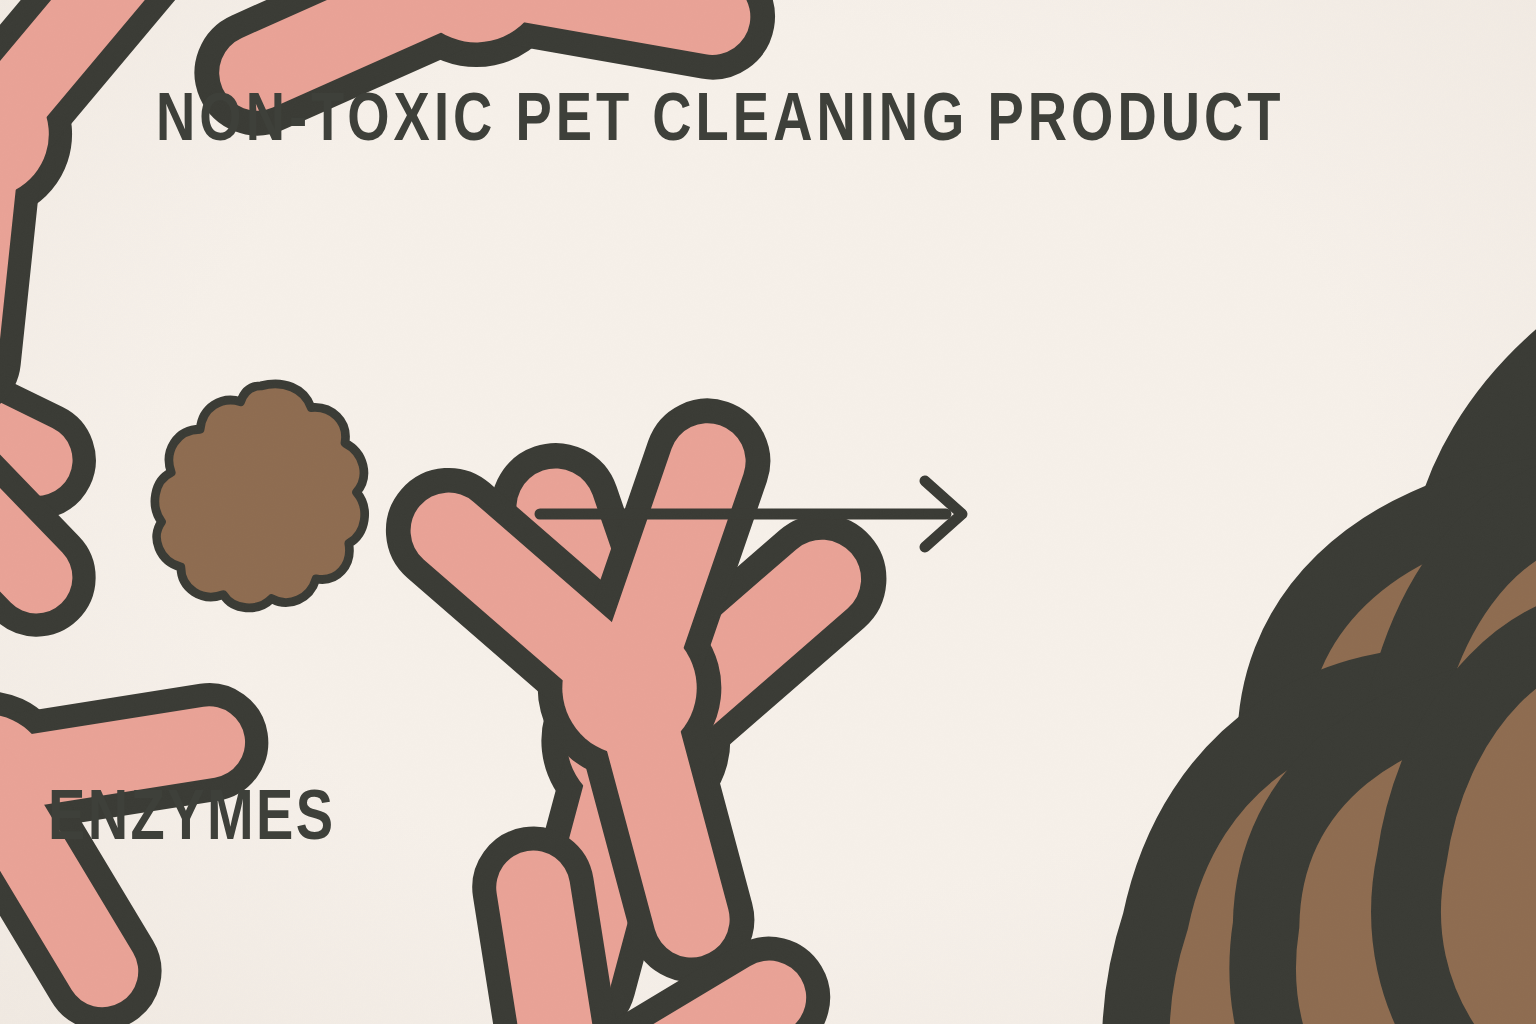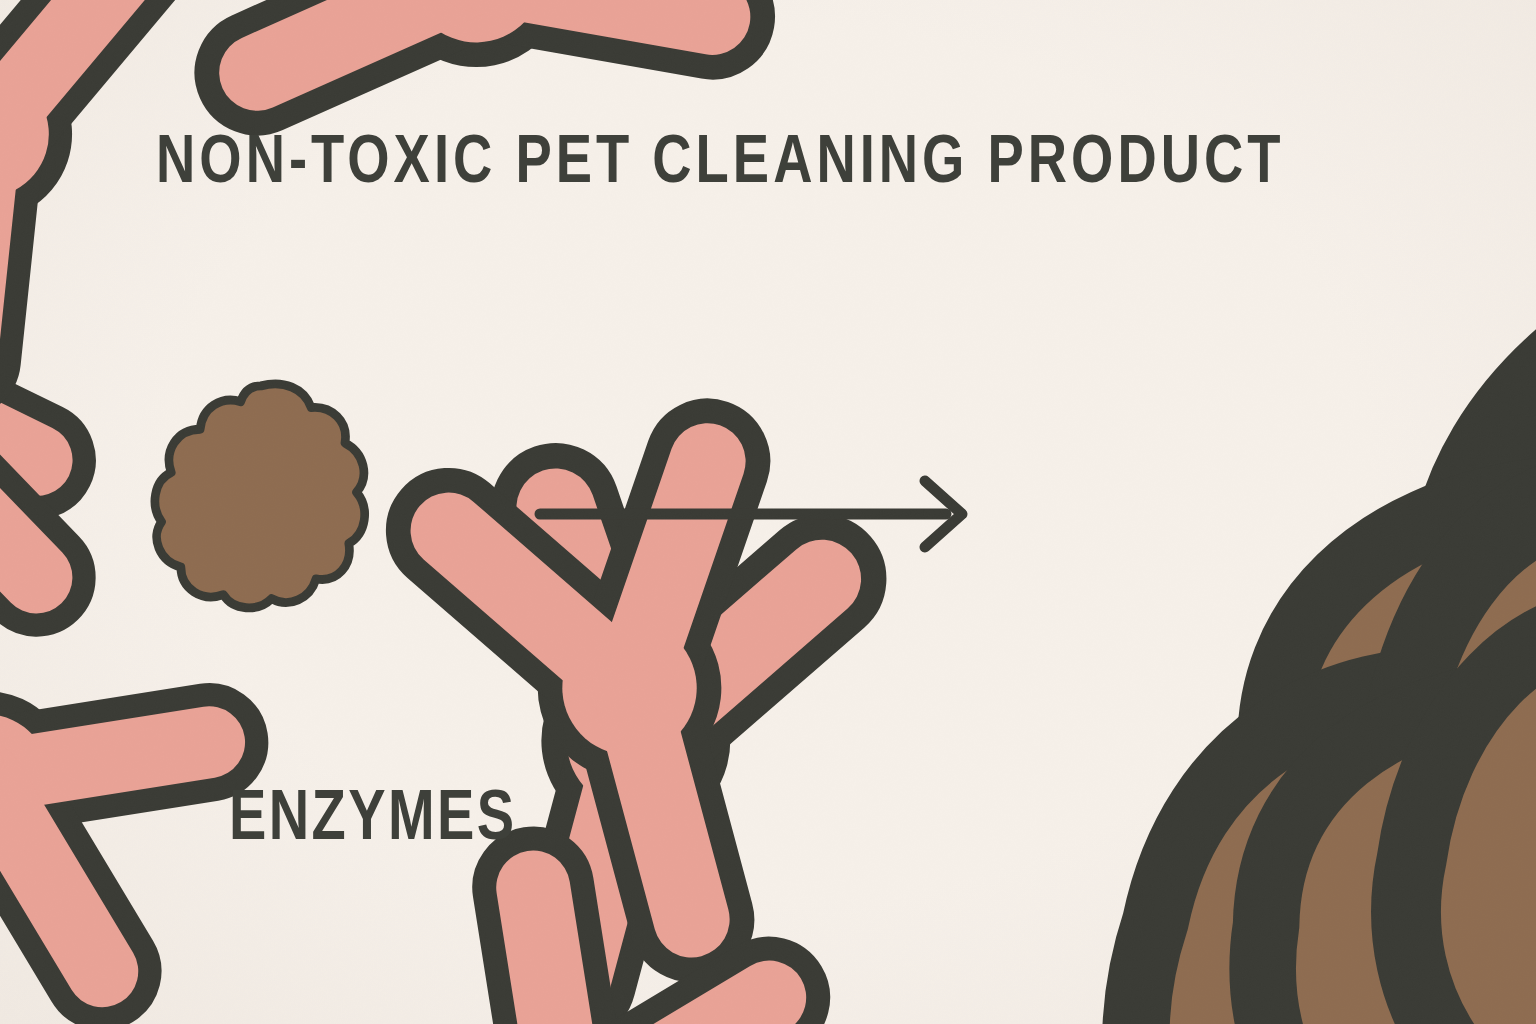--- a/index.html
+++ b/index.html
@@ -18,27 +18,26 @@
     position:relative;
   }
   .stage{position:absolute;inset:0;}
   svg.figure{position:absolute;left:0;top:0;}
 
   .headline{
     position:absolute;left:0;top:82px;width:1440px;
     text-align:center;color:var(--text);
     font-weight:bold;font-size:68px;line-height:1;
     white-space:nowrap;
-    margin-top:42px;
   }
   .headline .squeeze{display:inline-block;transform:scaleX(0.80);transform-origin:center;letter-spacing:5px;}
 
   .caption{
     position:absolute;top:780px;
-    text-align:right;color:var(--text);
+    text-align:left;color:var(--text);
     font-weight:bold;font-size:70px;line-height:1;white-space:nowrap;
   }
   .caption .squeeze{display:inline-block;transform:scaleX(0.80);transform-origin:center;letter-spacing:3px;}
   .caption.left{left:12px;width:540px;}
   .caption.right{left:953px;width:500px;}
 
   .enz-dark{fill:var(--outline);stroke:var(--outline);stroke-width:11;stroke-linejoin:round;stroke-linecap:round;}
   .enz-pink{fill:var(--enzyme-fill);}
   .blob{fill:var(--stain-fill);stroke:var(--outline);stroke-width:9;stroke-linejoin:round;}
   .peb{fill:var(--stain-fill);stroke:var(--outline);stroke-width:6.5;stroke-linejoin:round;}

